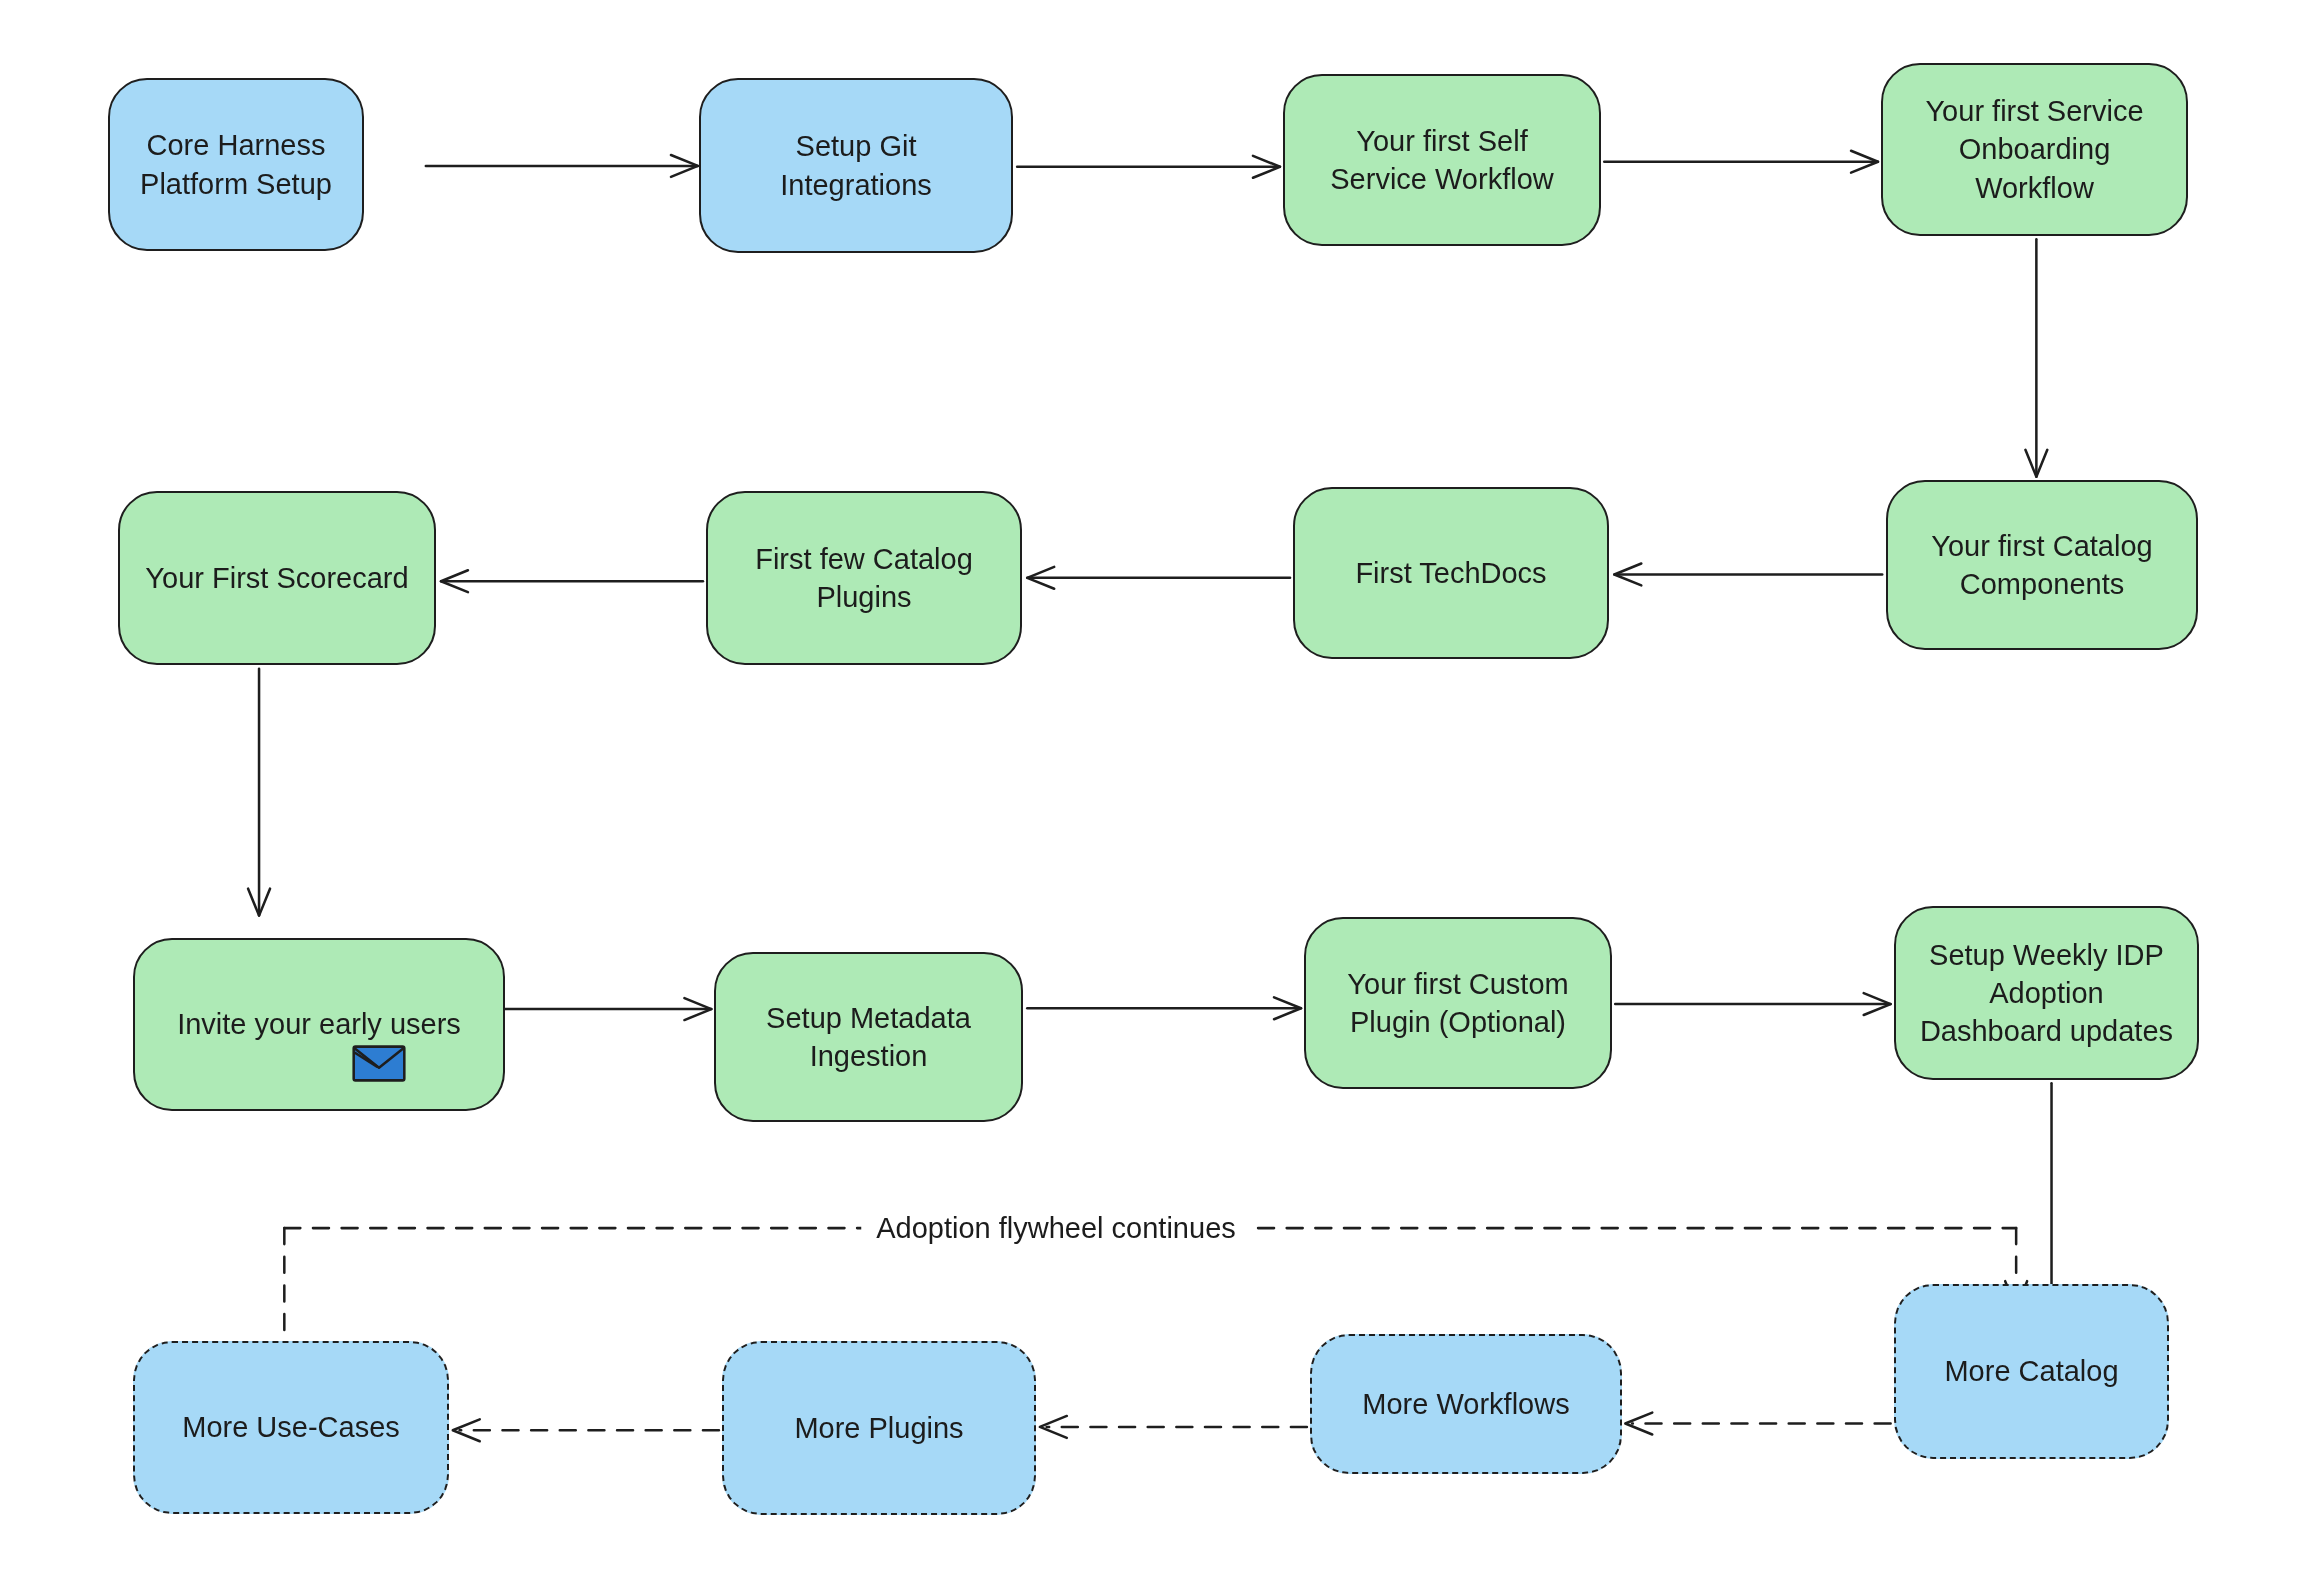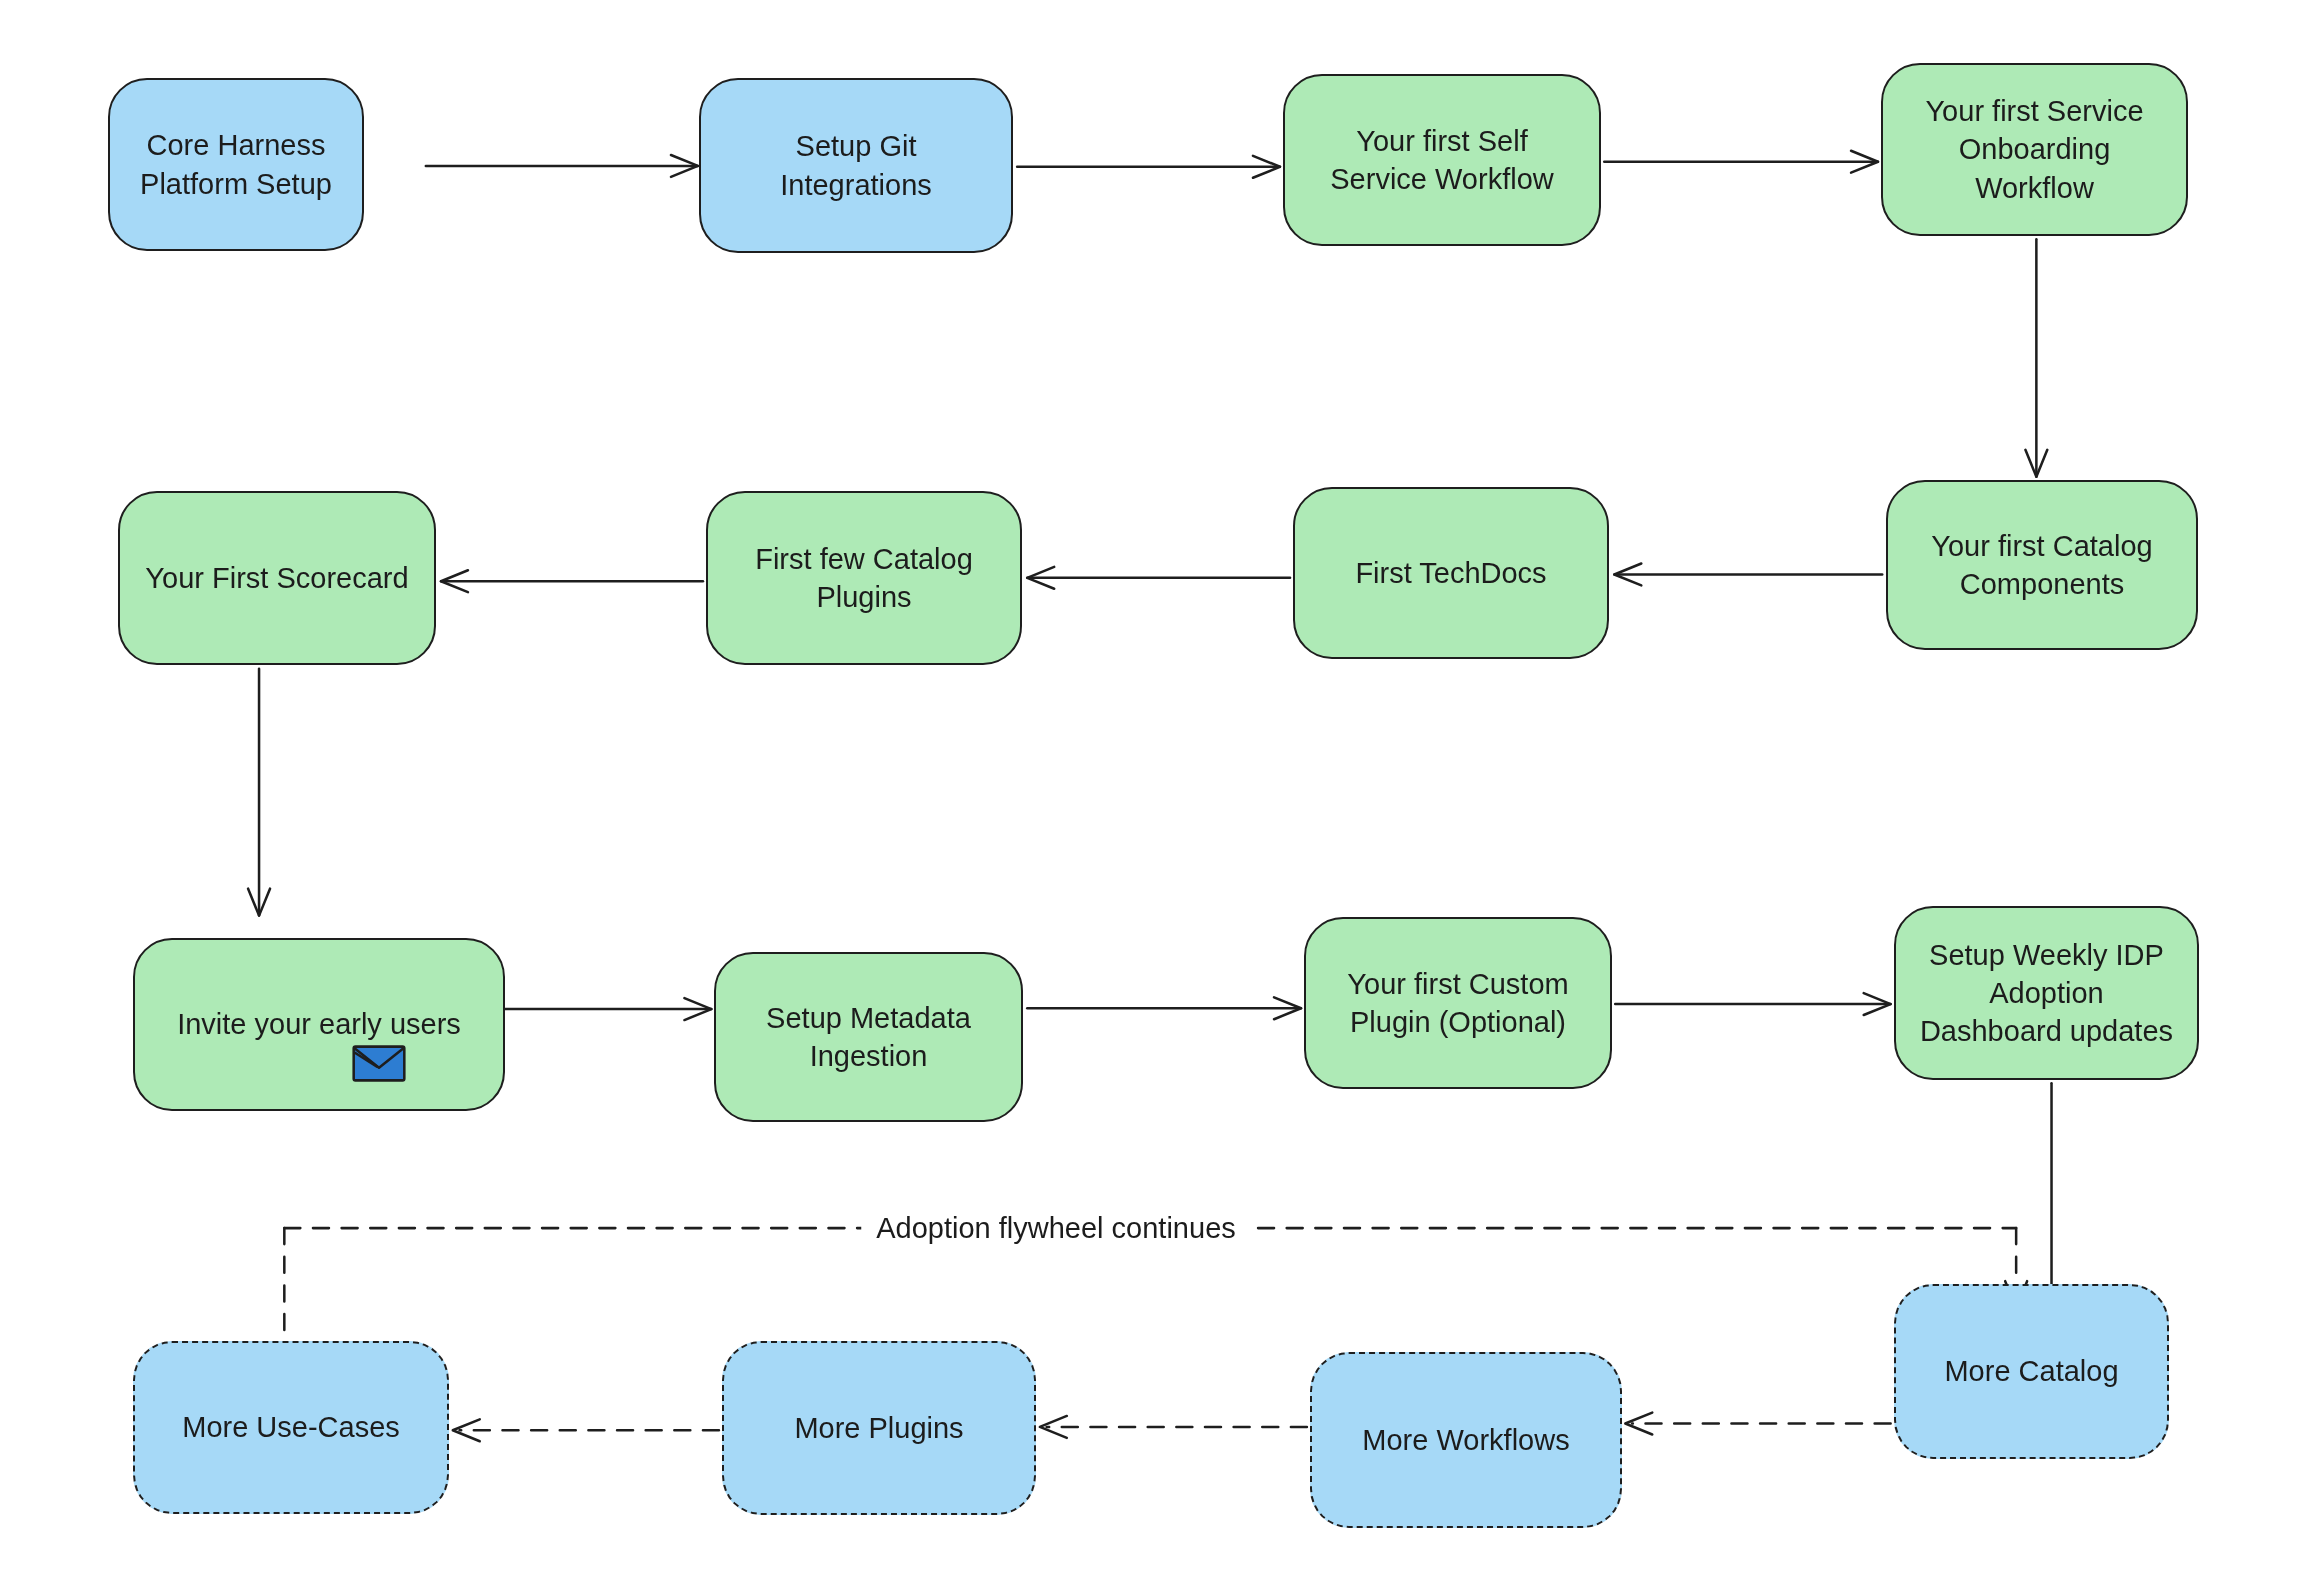--- a/index.html
+++ b/index.html
@@ -171,21 +171,21 @@
   </div>
 
   <div class="flywheel-label">Adoption flywheel continues</div>
 
   <div class="node blue dashed" style="left:133px;top:1341px;width:316px;height:173px;">
     <span>More Use-Cases</span>
   </div>
   <div class="node blue dashed" style="left:722px;top:1341px;width:314px;height:174px;">
     <span>More Plugins</span>
   </div>
-  <div class="node blue dashed" style="left:1310px;top:1334px;width:312px;height:176px;margin-top:18px;">
+  <div class="node blue dashed" style="left:1310px;top:1334px;width:312px;height:140px;">
     <span>More Workflows</span>
   </div>
   <div class="node blue dashed" style="left:1894px;top:1284px;width:275px;height:175px;">
     <span>More Catalog</span>
   </div>
 
 </div>
 
 
 </body></html>

